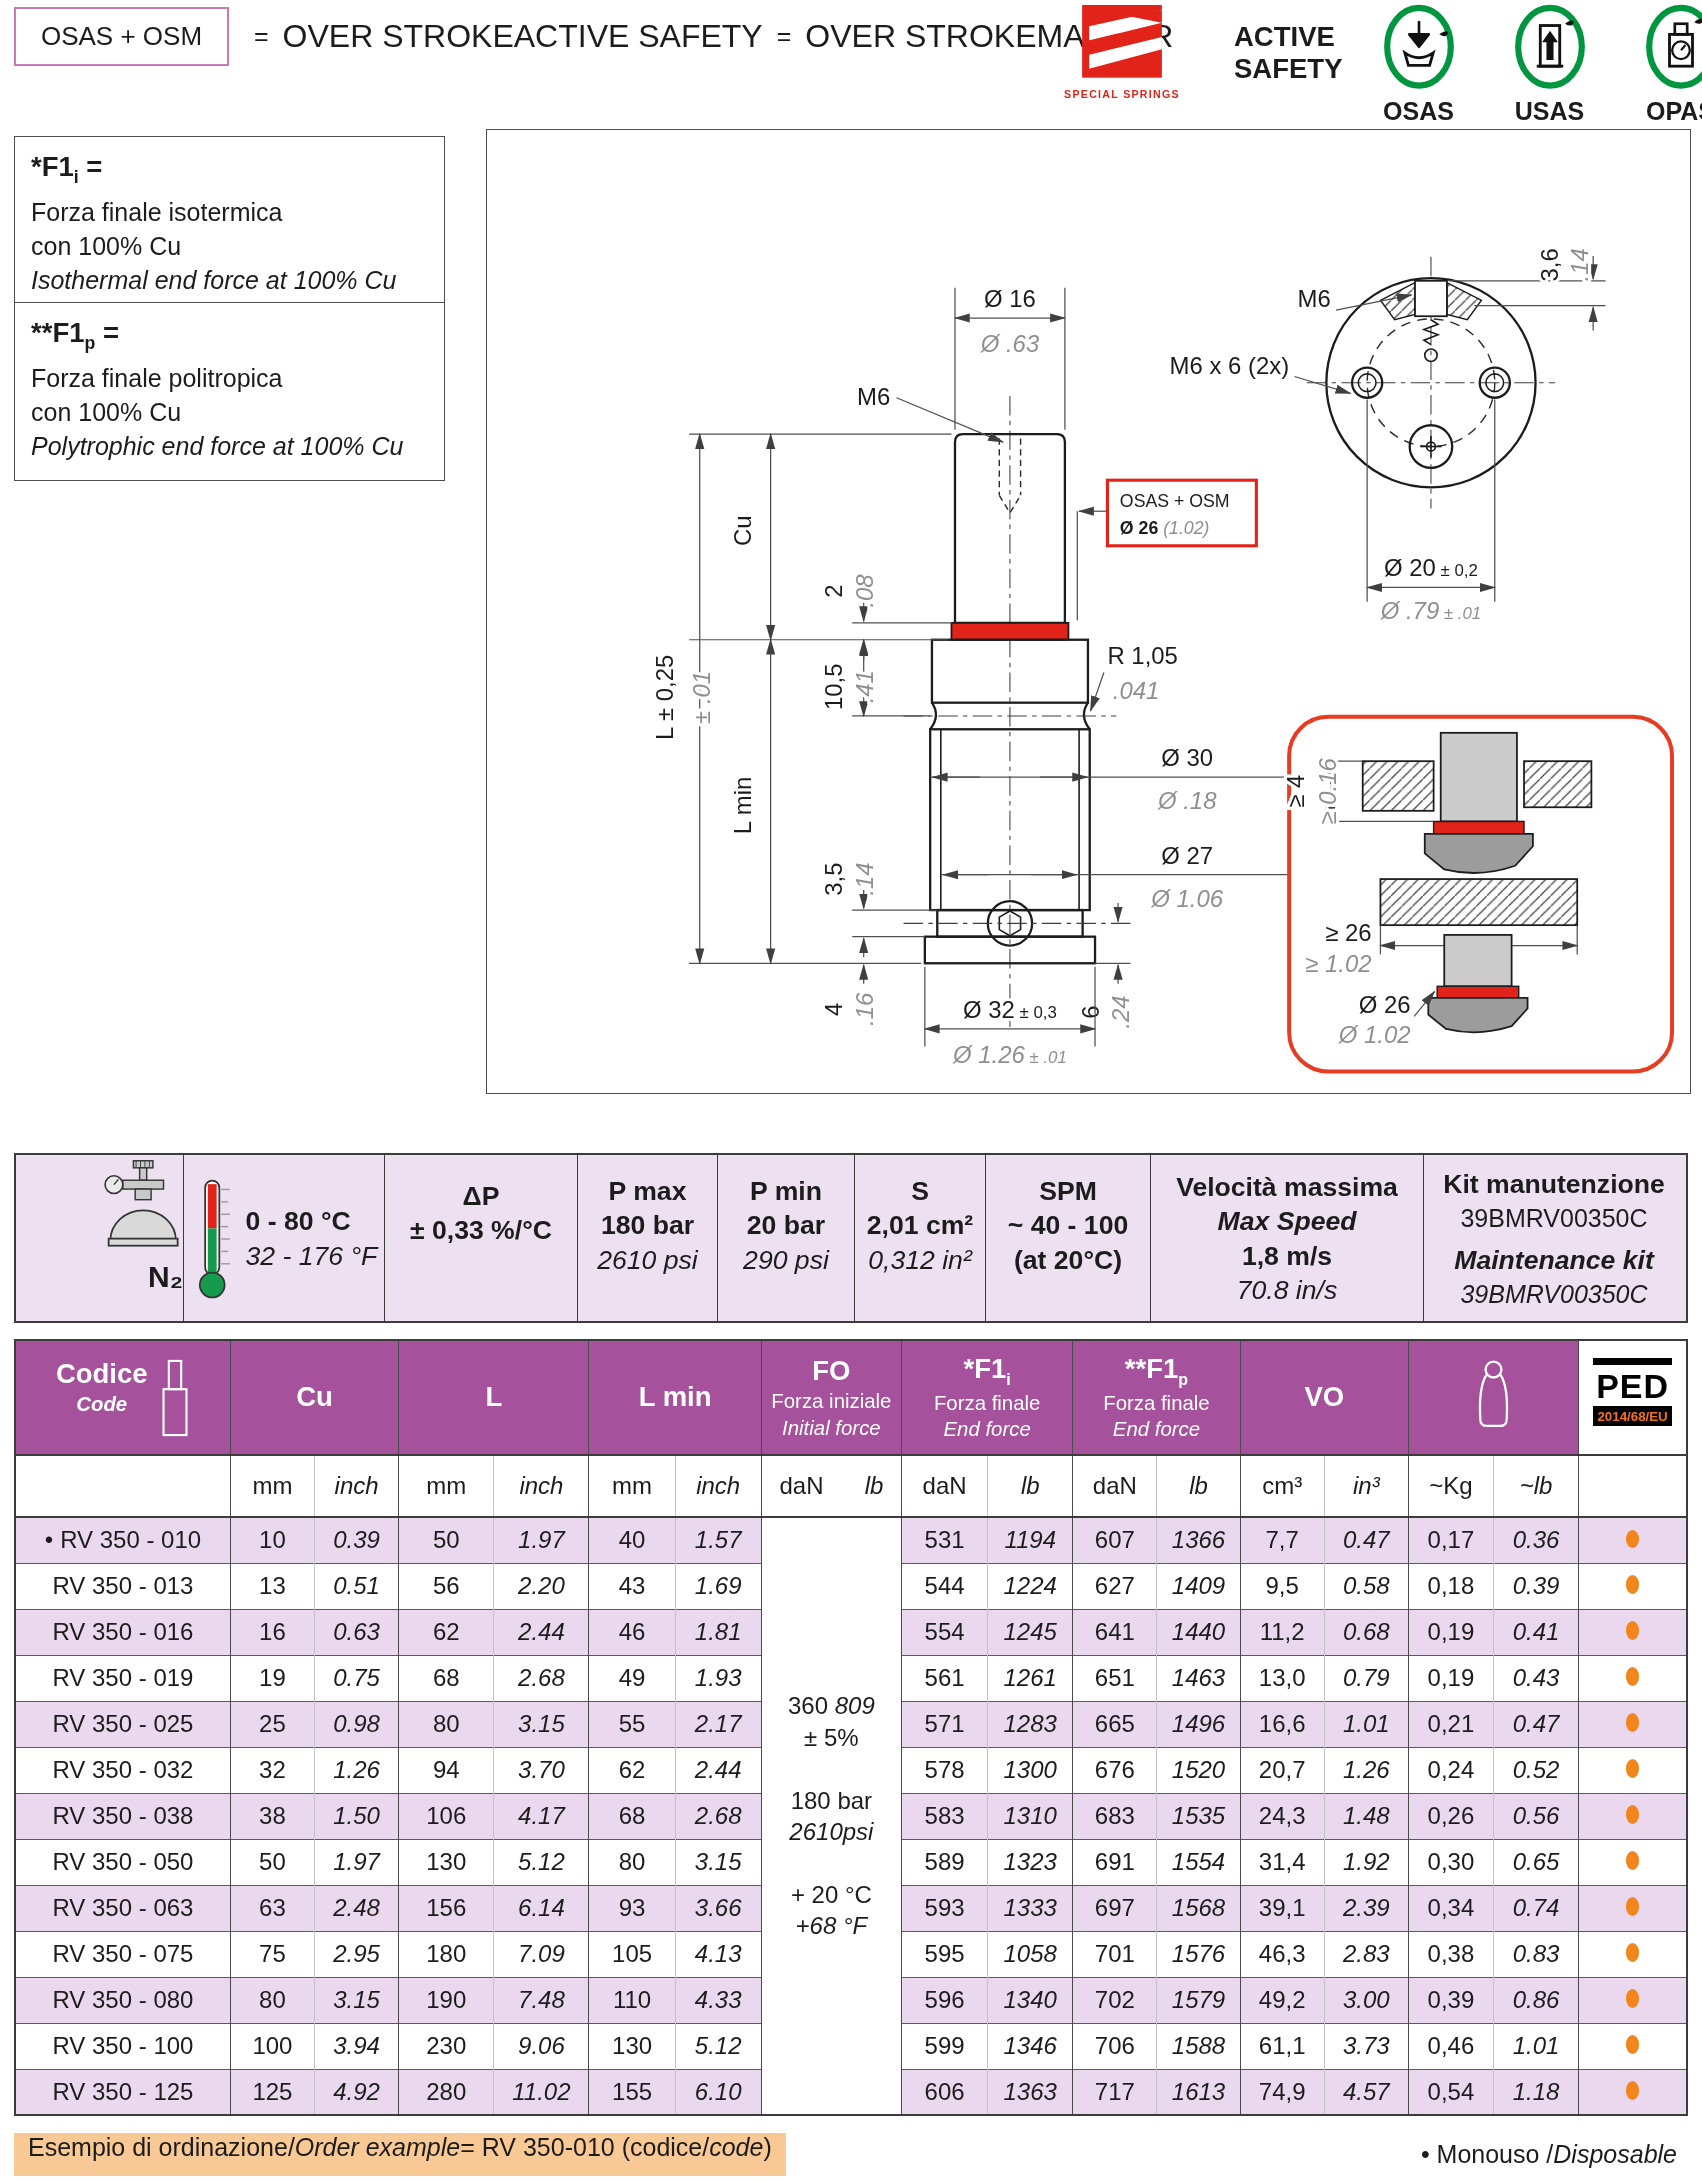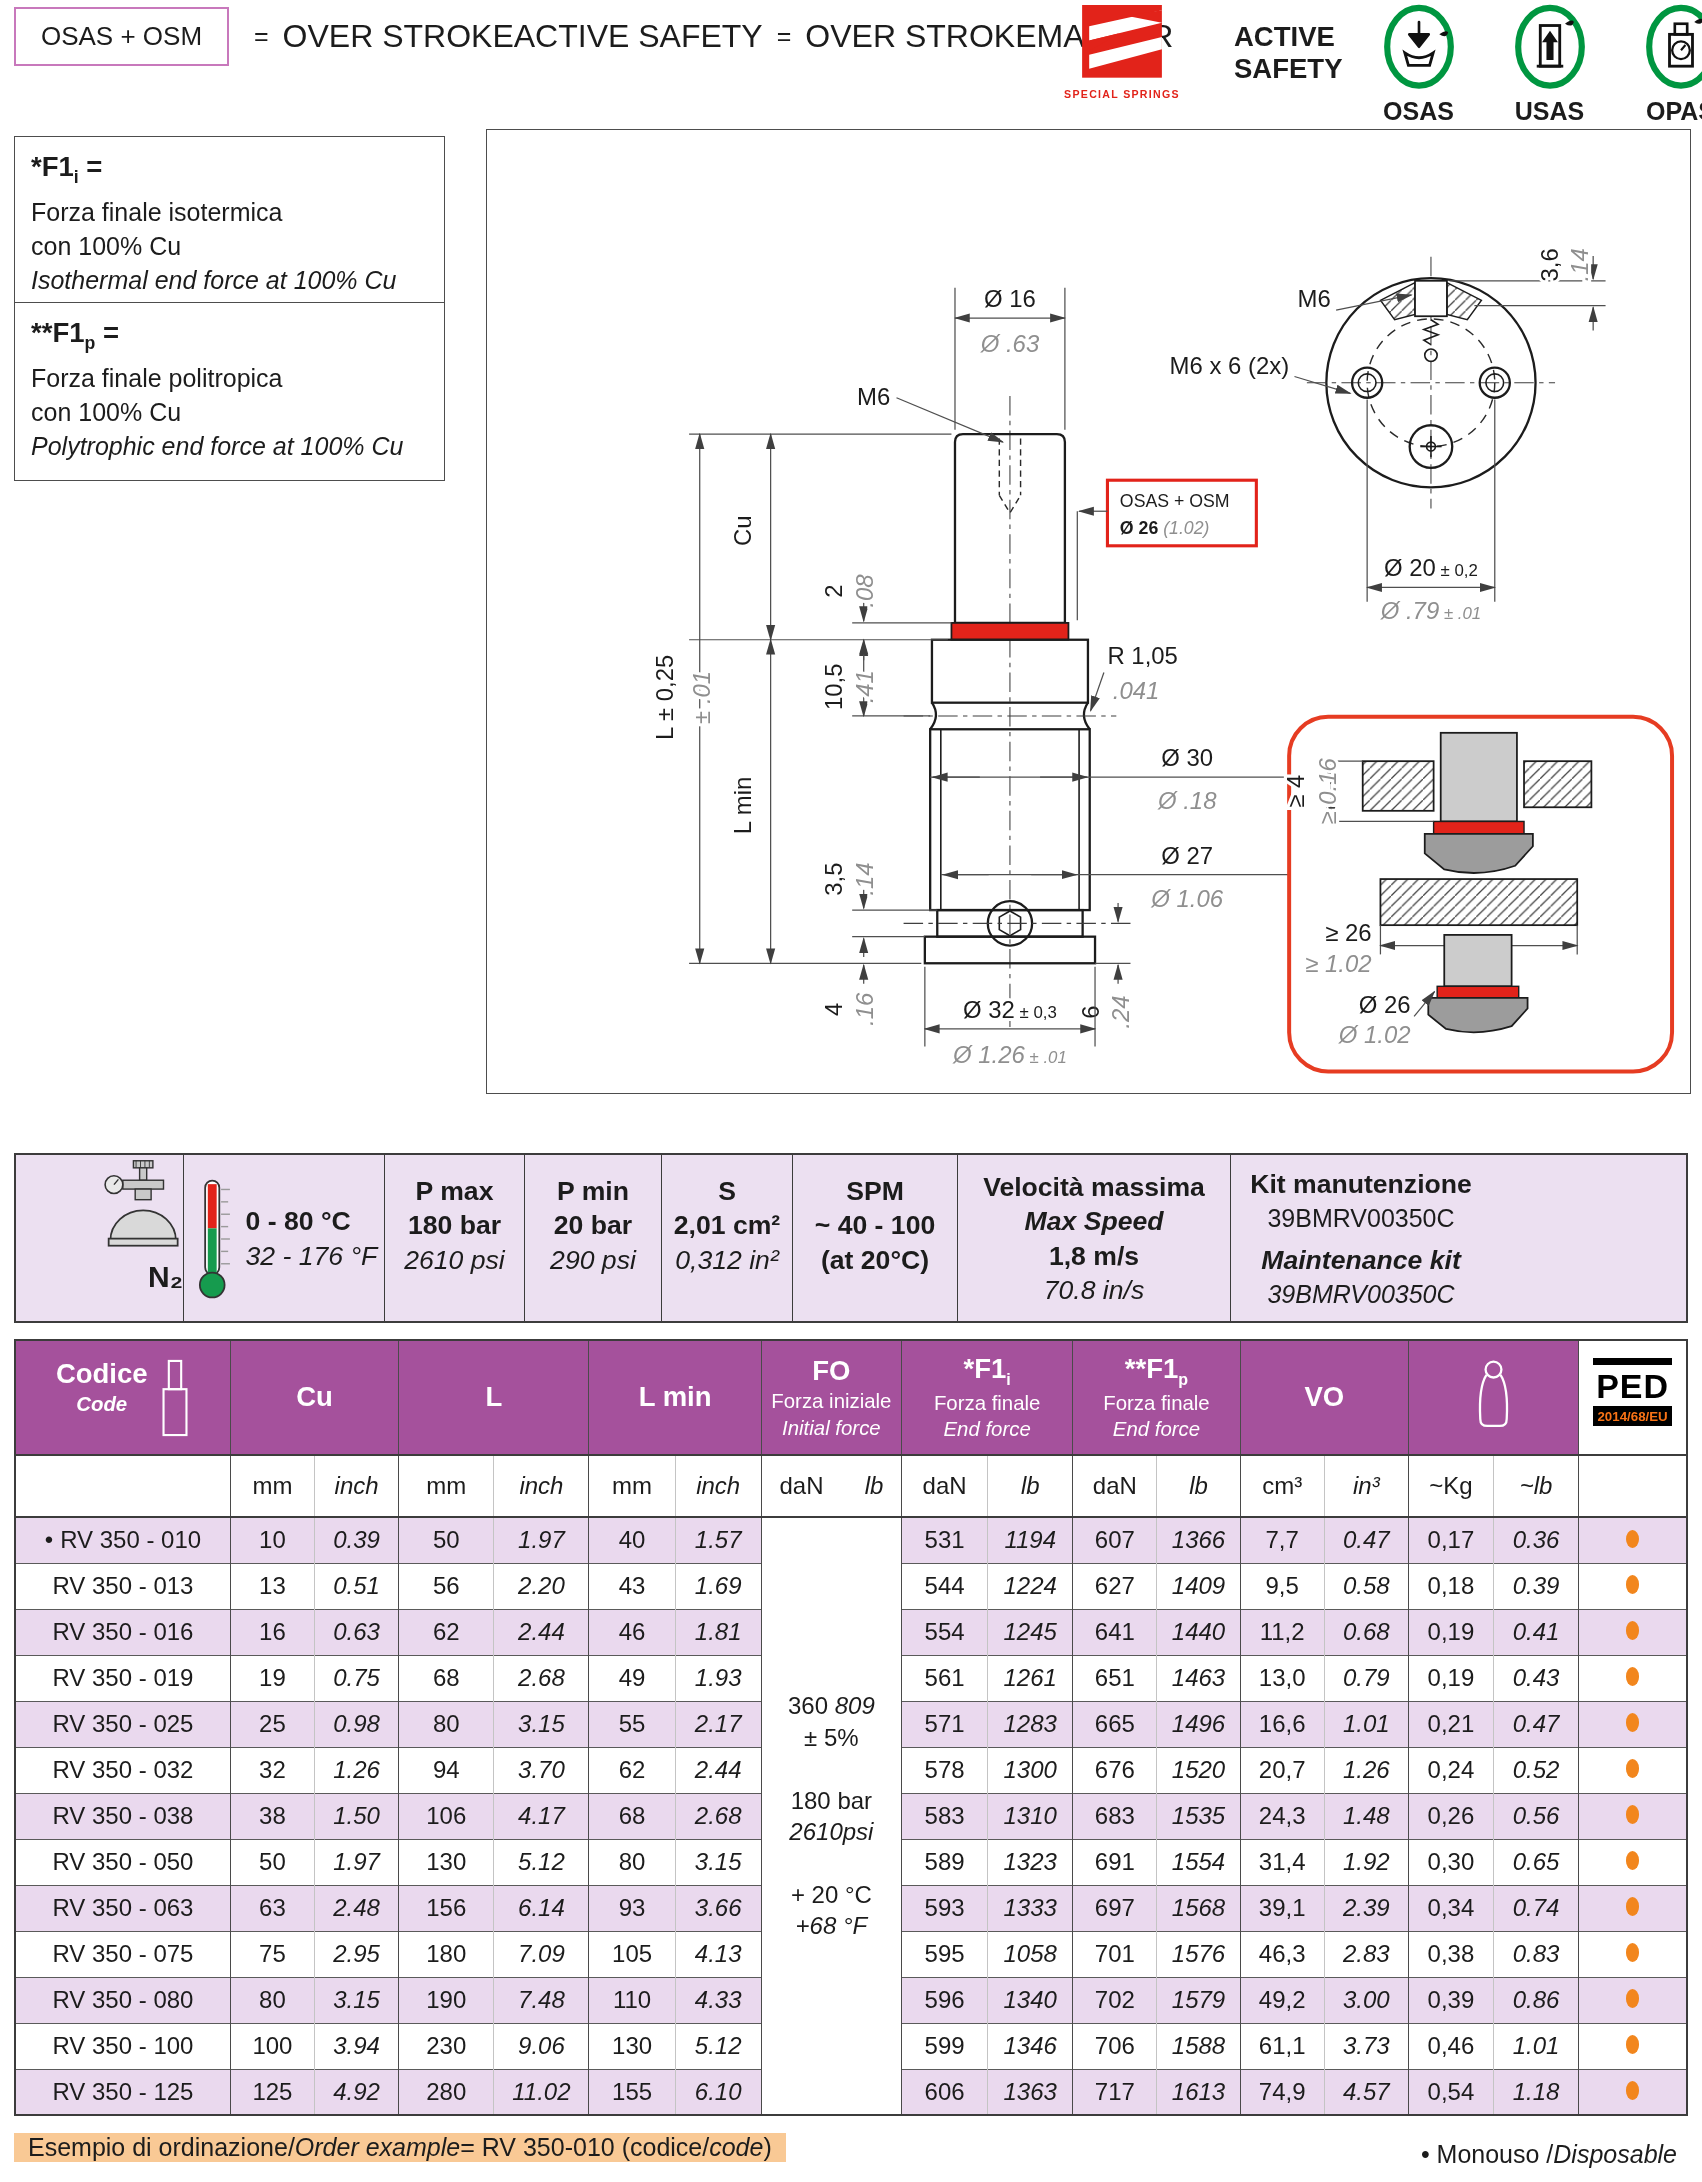--- a/index.html
+++ b/index.html
@@ -81,21 +81,21 @@
   tbody td.in { font-style:italic; }
   td.fo-cell { background:#fff !important; vertical-align:middle; font-size:24px; line-height:1.3; }
   td.fo-cell .gap { height:32px; }
   .orange-dot { display:inline-block; width:13.3px; height:18.6px; border-radius:50%; background:#f2861d; }
   .code-mk { margin-right:7px; }
   .ped-logo { display:inline-block; text-align:center; }
   .ped-word { font-size:34px; font-weight:bold; color:#000; border-top:7px solid #000; letter-spacing:0.9px; line-height:1.05; padding:1.8px 3.5px 0 3.5px; }
   .ped-bar { background:#000; color:#f97316; font-size:13.3px; font-weight:bold; padding:2.7px 4.4px; margin-top:1.8px; }
 
   
-  .footer-ex { position:absolute; left:14px; top:2133px; height:29px; background:#f9c995;
+  .footer-ex { position:absolute; left:14px; top:2133px; height:43px; background:#f9c995;
     display:flex; padding:0 14px; font-size:25px; }
   .footer-ex i { font-style:italic; }
   .footer-disp { position:absolute; right:25px; top:2133px; height:43px; display:flex; align-items:center; font-size:25px; }
   .footer-disp i { font-style:italic; }
 </style>
 </head>
 <body>
 
 <div id="page">
 
@@ -384,20 +384,25 @@
             <line x1="34" y1="56" x2="42" y2="56"></line>
           <line x1="34" y1="70" x2="44" y2="70"></line>
             <line x1="34" y1="84" x2="42" y2="84"></line>
           <line x1="34" y1="98" x2="44" y2="98"></line>
         </g>
       </svg>
       <span class="txt">
         <span class="b">0 - 80 °C</span>
         <span class="it">32 - 176 °F</span>
       </span>
+    </div>
+    <div class="sp-cell" style="width:193px">
+      <span class="b">ΔP</span>
+      <span class="b">± 0,33 %/°C</span>
+      <span style="height:51px"></span>
     </div>
     <div class="sp-cell" style="width:140px">
       <span class="b">P max</span>
       <span class="b">180 bar</span>
       <span class="it">2610 psi</span>
       <span style="height:26.6px"></span>
     </div>
     <div class="sp-cell" style="width:137px">
       <span class="b">P min</span>
       <span class="b">20 bar</span>

